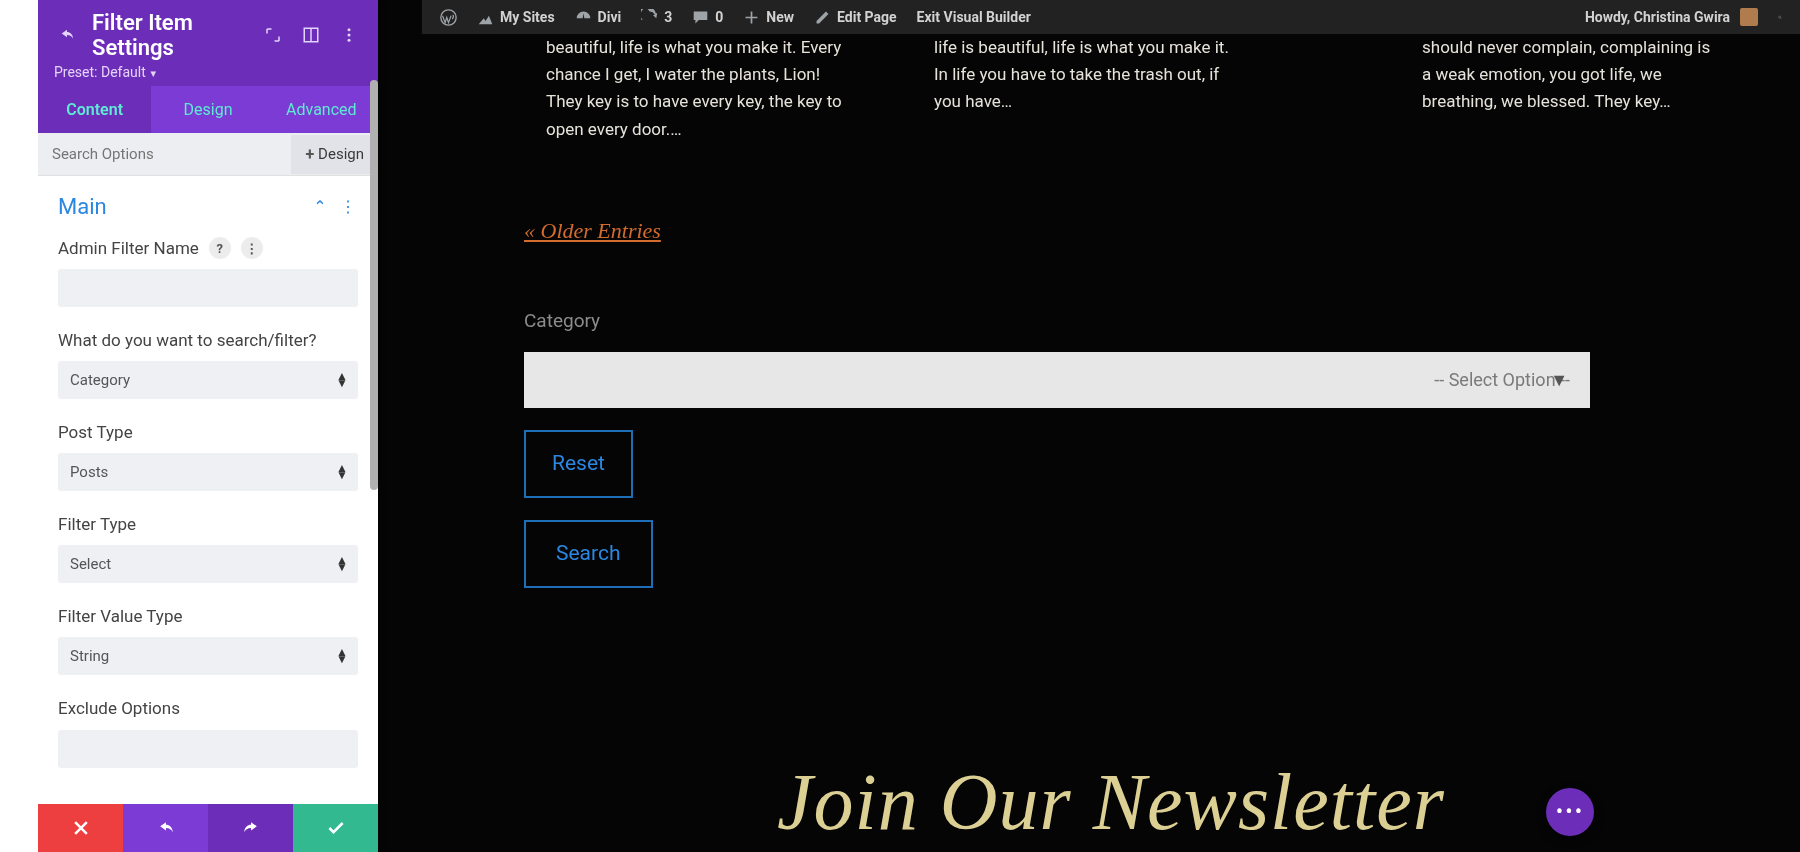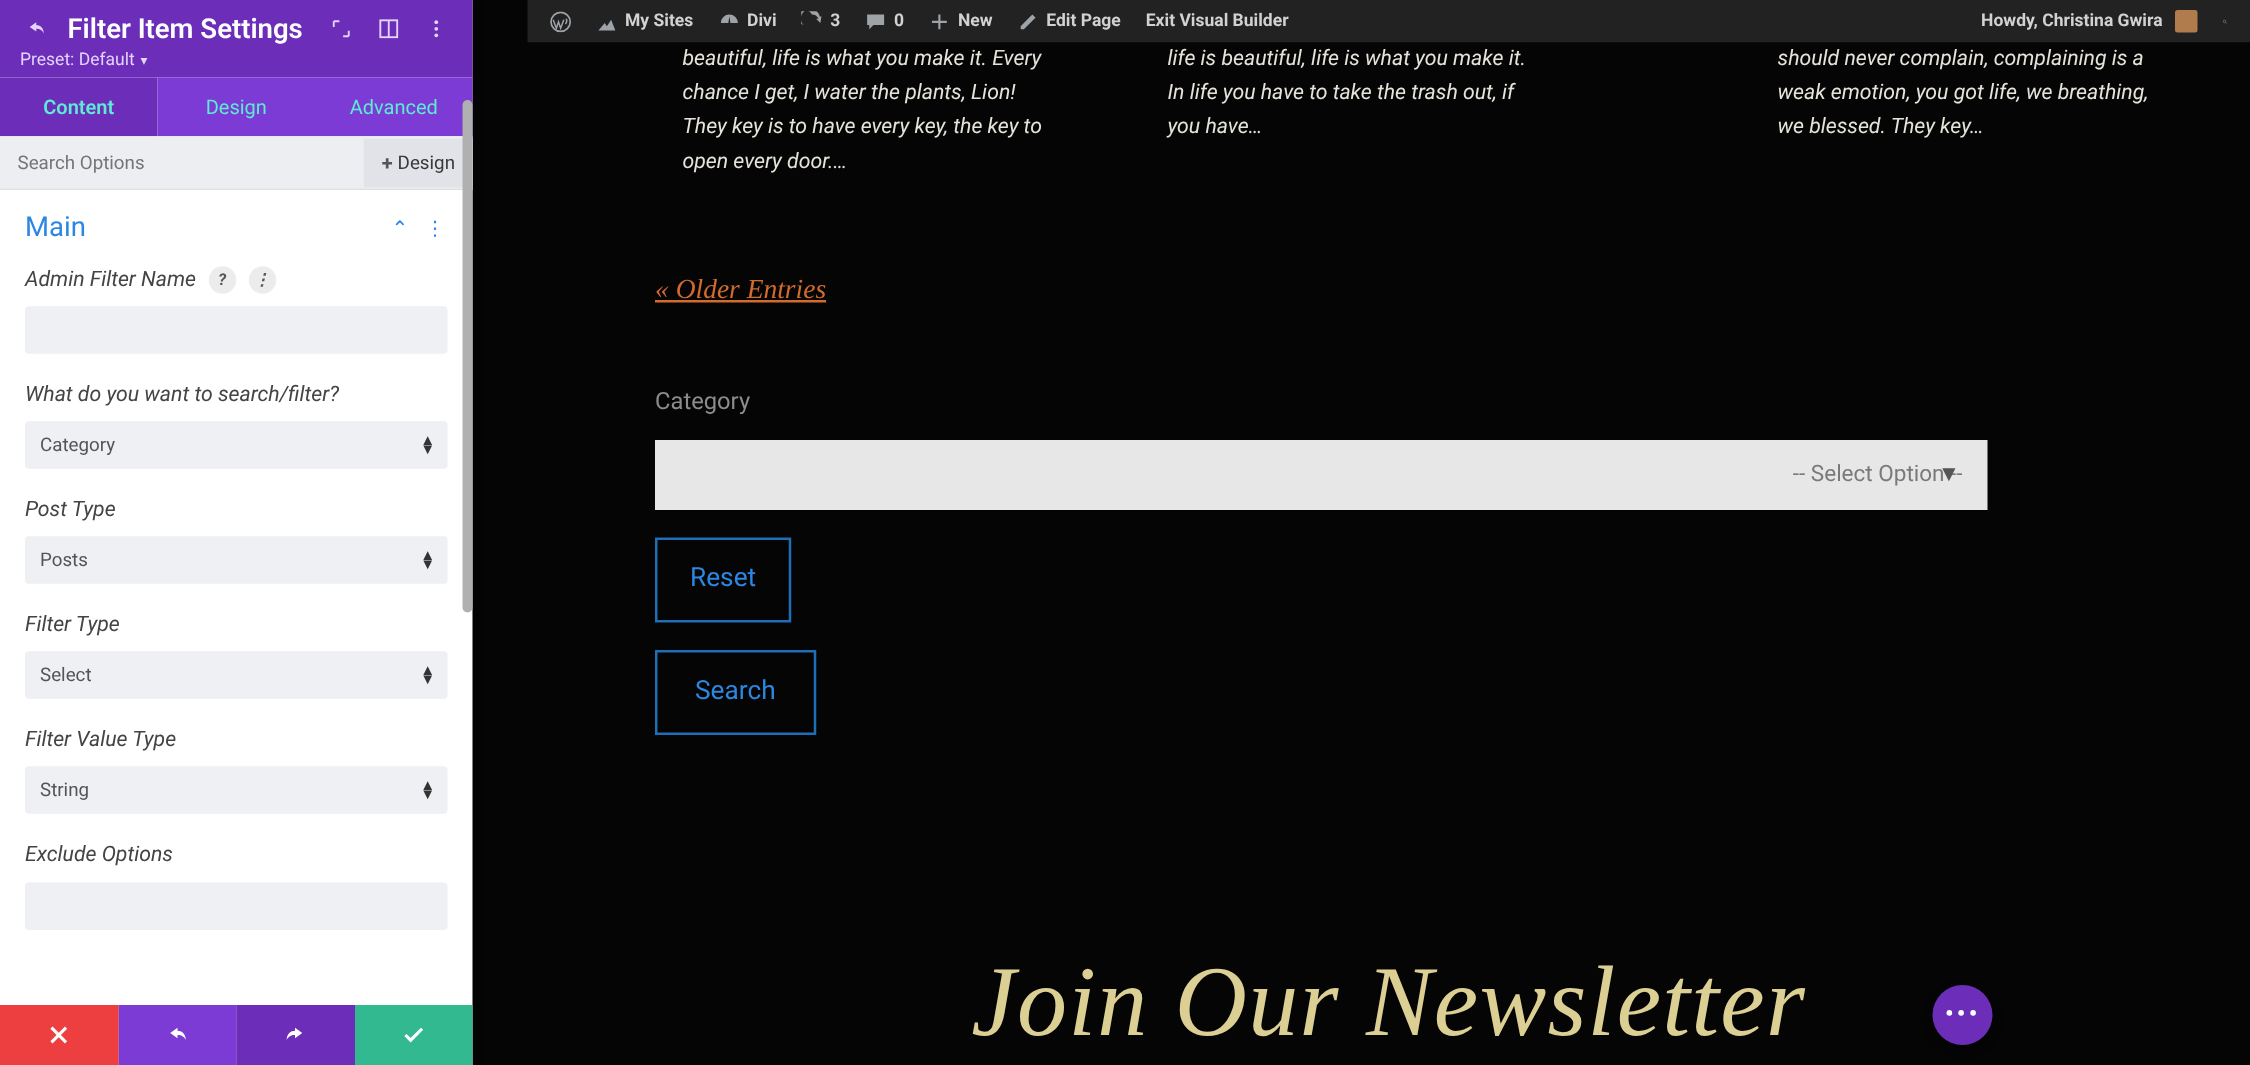--- a/index.html
+++ b/index.html
@@ -7,21 +7,21 @@
 
   
   .wp-bar { position: absolute; top: 0; left: 422px; height: 34px; right: 0; background: #222; color: #d2d2d2; display: flex; align-items: center; font-size: 14px; padding: 0 8px; font-weight: bold; }
   .wp-bar .item { display: flex; align-items: center; gap: 6px; padding: 0 10px; height: 100%; cursor: pointer; }
   .wp-bar .spacer { flex: 1; }
   .wp-bar svg { width: 17px; height: 17px; fill: #9ea3a8; }
   .wp-bar .avatar { width: 18px; height: 18px; background: #b07c4d; border-radius: 2px; margin-left: 4px; }
   .wp-bar .search-glass { width: 24px; display:flex; justify-content:center; }
 
   
-  .panel { position: absolute; top: 0; left: 0; width: 378px; height: 100%; background: #fff; box-shadow: 2px 0 6px rgba(0,0,0,.4); display: flex; flex-direction: column; }
+  .panel { position: absolute; top: 0; left: 0; width: 378px; height: 100%; background: #fff; box-shadow: 2px 0 6px rgba(0,0,0,.4); display: flex; flex-direction: column; padding-left: 38px; }
   .panel-head { background: #6c2eb9; color: #fff; padding: 10px 16px 6px 16px; }
   .panel-head .row1 { display: flex; align-items: center; gap: 12px; }
   .panel-head .title { font-size: 22px; font-weight: 600; flex: 1; }
   .panel-head .iconbtn { width: 26px; height: 26px; display: flex; align-items: center; justify-content: center; cursor: pointer; }
   .panel-head .iconbtn svg { width: 18px; height: 18px; fill: #e4d3fa; }
   .panel-head .preset { font-size: 14px; margin-top: 4px; color: #e4d3fa; }
   .panel-head .preset .caret { font-size: 11px; margin-left: 2px; }
 
   .tabs { display: flex; }
   .tabs .tab { flex: 1; text-align: center; padding: 14px 0; font-size: 16px; color: #5eead4; background: #7b3bd4; cursor: pointer; }
@@ -31,21 +31,21 @@
   .searchrow input { flex: 1; border: none; background: transparent; padding: 12px 14px; font-size: 15px; color: #666; outline: none; }
   .searchrow .addfilter { display: flex; align-items: center; gap: 4px; background: #e1e3e8; padding: 10px 14px; font-size: 15px; color: #3a3a3a; cursor: pointer; }
   .searchrow .addfilter .plus { font-size: 16px; font-weight: 700; color: #555; }
 
   .panel-body { flex: 1; overflow-y: auto; padding: 18px 20px 0 20px; }
   .section-head { display: flex; align-items: center; gap: 8px; margin-bottom: 18px; }
   .section-head .name { color: #2b87e2; font-size: 22px; flex: 1; }
   .section-head .chev, .section-head .dots { color: #2b87e2; font-size: 16px; width: 20px; text-align: center; cursor: pointer; }
 
   .field { margin-bottom: 22px; }
-  .field .labelrow { display: flex; align-items: center; gap: 10px; margin-bottom: 10px; font-style: italic; }
+  .field .labelrow { display: flex; align-items: center; gap: 10px; margin-bottom: 10px; }
   .field label { color: #444; font-size: 17px; line-height: 1.3; }
   .pill { width: 22px; height: 22px; border-radius: 11px; background: #ececec; color: #555; font-size: 13px; font-weight: 700; display: flex; align-items: center; justify-content: center; }
 
   .textinput { width: 100%; height: 38px; background: #eef0f4; border: none; border-radius: 3px; }
   .selectbox { width: 100%; height: 38px; background: #eef0f4; border: none; border-radius: 3px; display: flex; align-items: center; padding: 0 12px; font-size: 15px; color: #555; position: relative; cursor: pointer; }
   .selectbox .arrows { position: absolute; right: 10px; color: #333; font-size: 12px; display: flex; flex-direction: column; line-height: 7px; }
 
   .panel-scrollbar-right { position:absolute; right:0; top:80px; bottom:50px; width:8px; background:transparent;}
   .panel-scrollbar-right .thumb{ position:absolute; top:0; height:410px; left:0; right:0; background:#b0b0b0; border-radius:4px;}
 
@@ -54,21 +54,21 @@
   .footer .fb { flex: 1; display: flex; align-items: center; justify-content: center; cursor: pointer; }
   .footer .fb svg { width: 20px; height: 20px; fill: #fff; }
   .fb.red { background: #ed3f3f; }
   .fb.purple1 { background: #7b3bd4; }
   .fb.purple2 { background: #6c2eb9; }
   .fb.teal { background: #33b990; }
 
   
   .preview { position: absolute; left: 422px; top: 34px; right: 0; bottom: 0; background: #050505; color: #e6e3da; font-size: 17px; line-height: 1.6; overflow: hidden; }
   .columns { display: flex; gap: 40px; padding: 0 40px; }
-  .columns .col { width: 300px; font-style: italic; }
+  .columns .col { width: 300px; }
   .col1txt { margin-left: 84px; width: 292px; }
   .col3txt { margin-left: auto; width: 288px; margin-right: 38px;}
   .older { margin: 70px 0 30px 102px; color: #d26b2e; font-style: italic; font-size: 22px; text-decoration: underline; font-family: Georgia, 'Times New Roman', serif;}
   .cat-label { margin-left: 102px; color: #8c8c8c; font-size: 19px; margin-top: 28px; margin-bottom: 16px; }
   .selectwide { margin-left: 102px; width: 1066px; height: 56px; background: #e7e7e7; color: #7a7a7a; font-size: 18px; display: flex; align-items: center; padding: 0 20px; position: relative; cursor:pointer;justify-content:flex-end; }
   .selectwide .tri { position: absolute; right: 22px; color: #555; }
   .btn-out { margin-left: 102px; margin-top: 22px; display: inline-block; padding: 15px 30px; border: 2px solid #1e6fb8; color: #2b87e2; font-size: 21px; cursor: pointer; }
   .btn-out.reset { margin-top: 22px; padding: 15px 26px;}
   .newsletter-h { font-family: Georgia, 'Times New Roman', serif; color: #dccf94; font-size: 80px; text-align: center; margin-top: 150px; font-style: italic; letter-spacing: 1px; }
 

